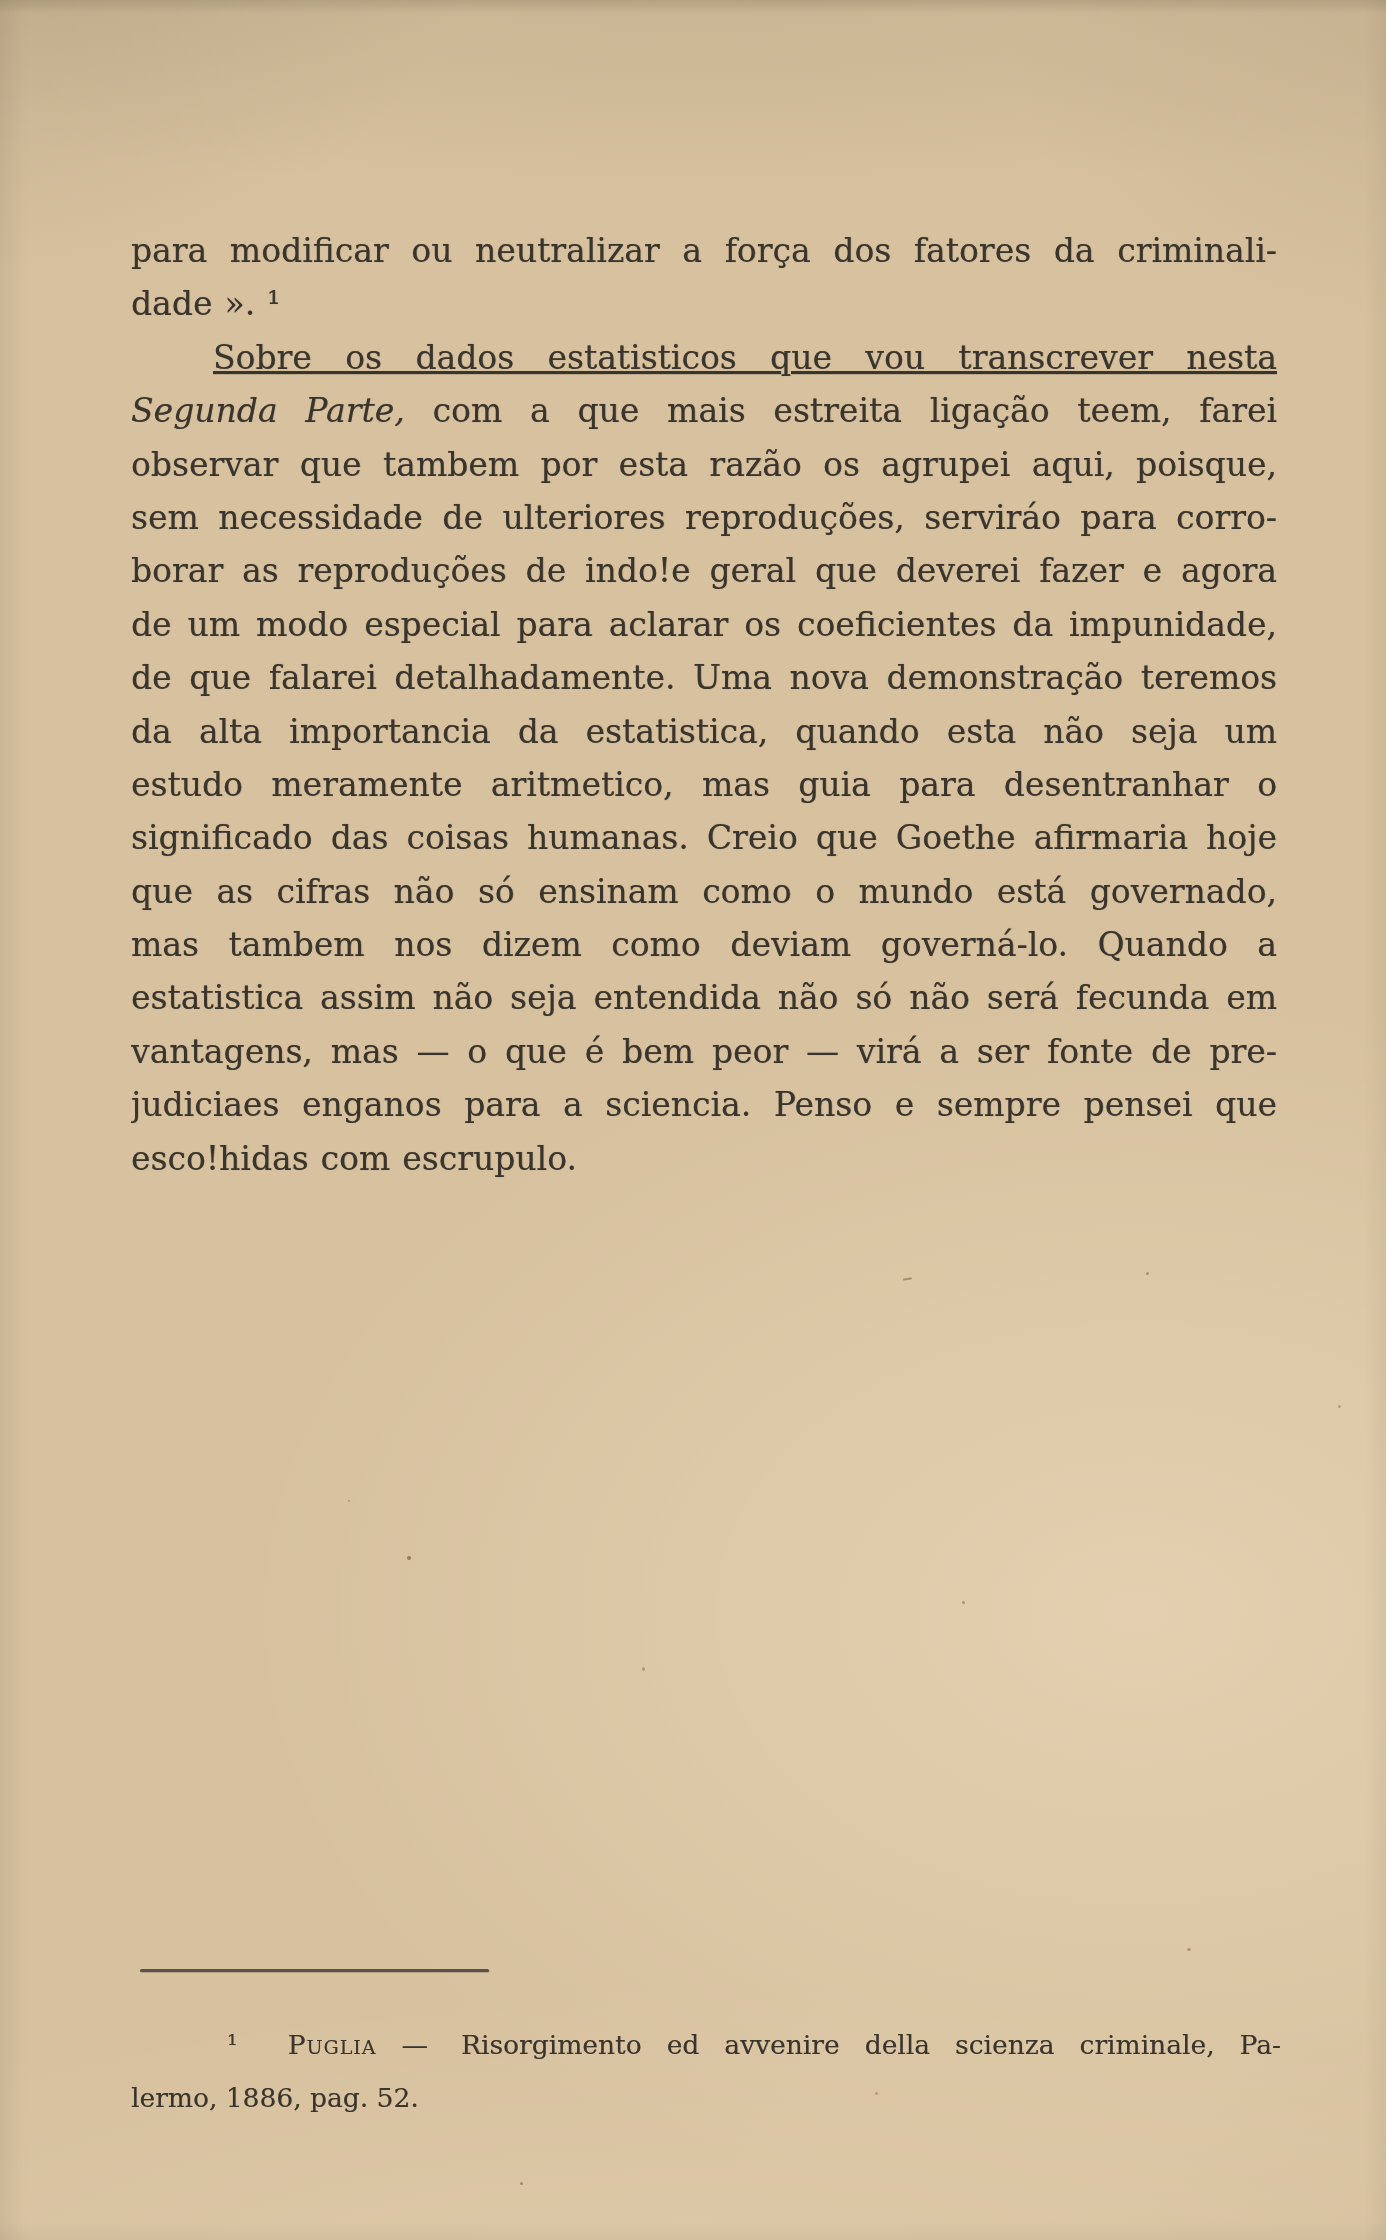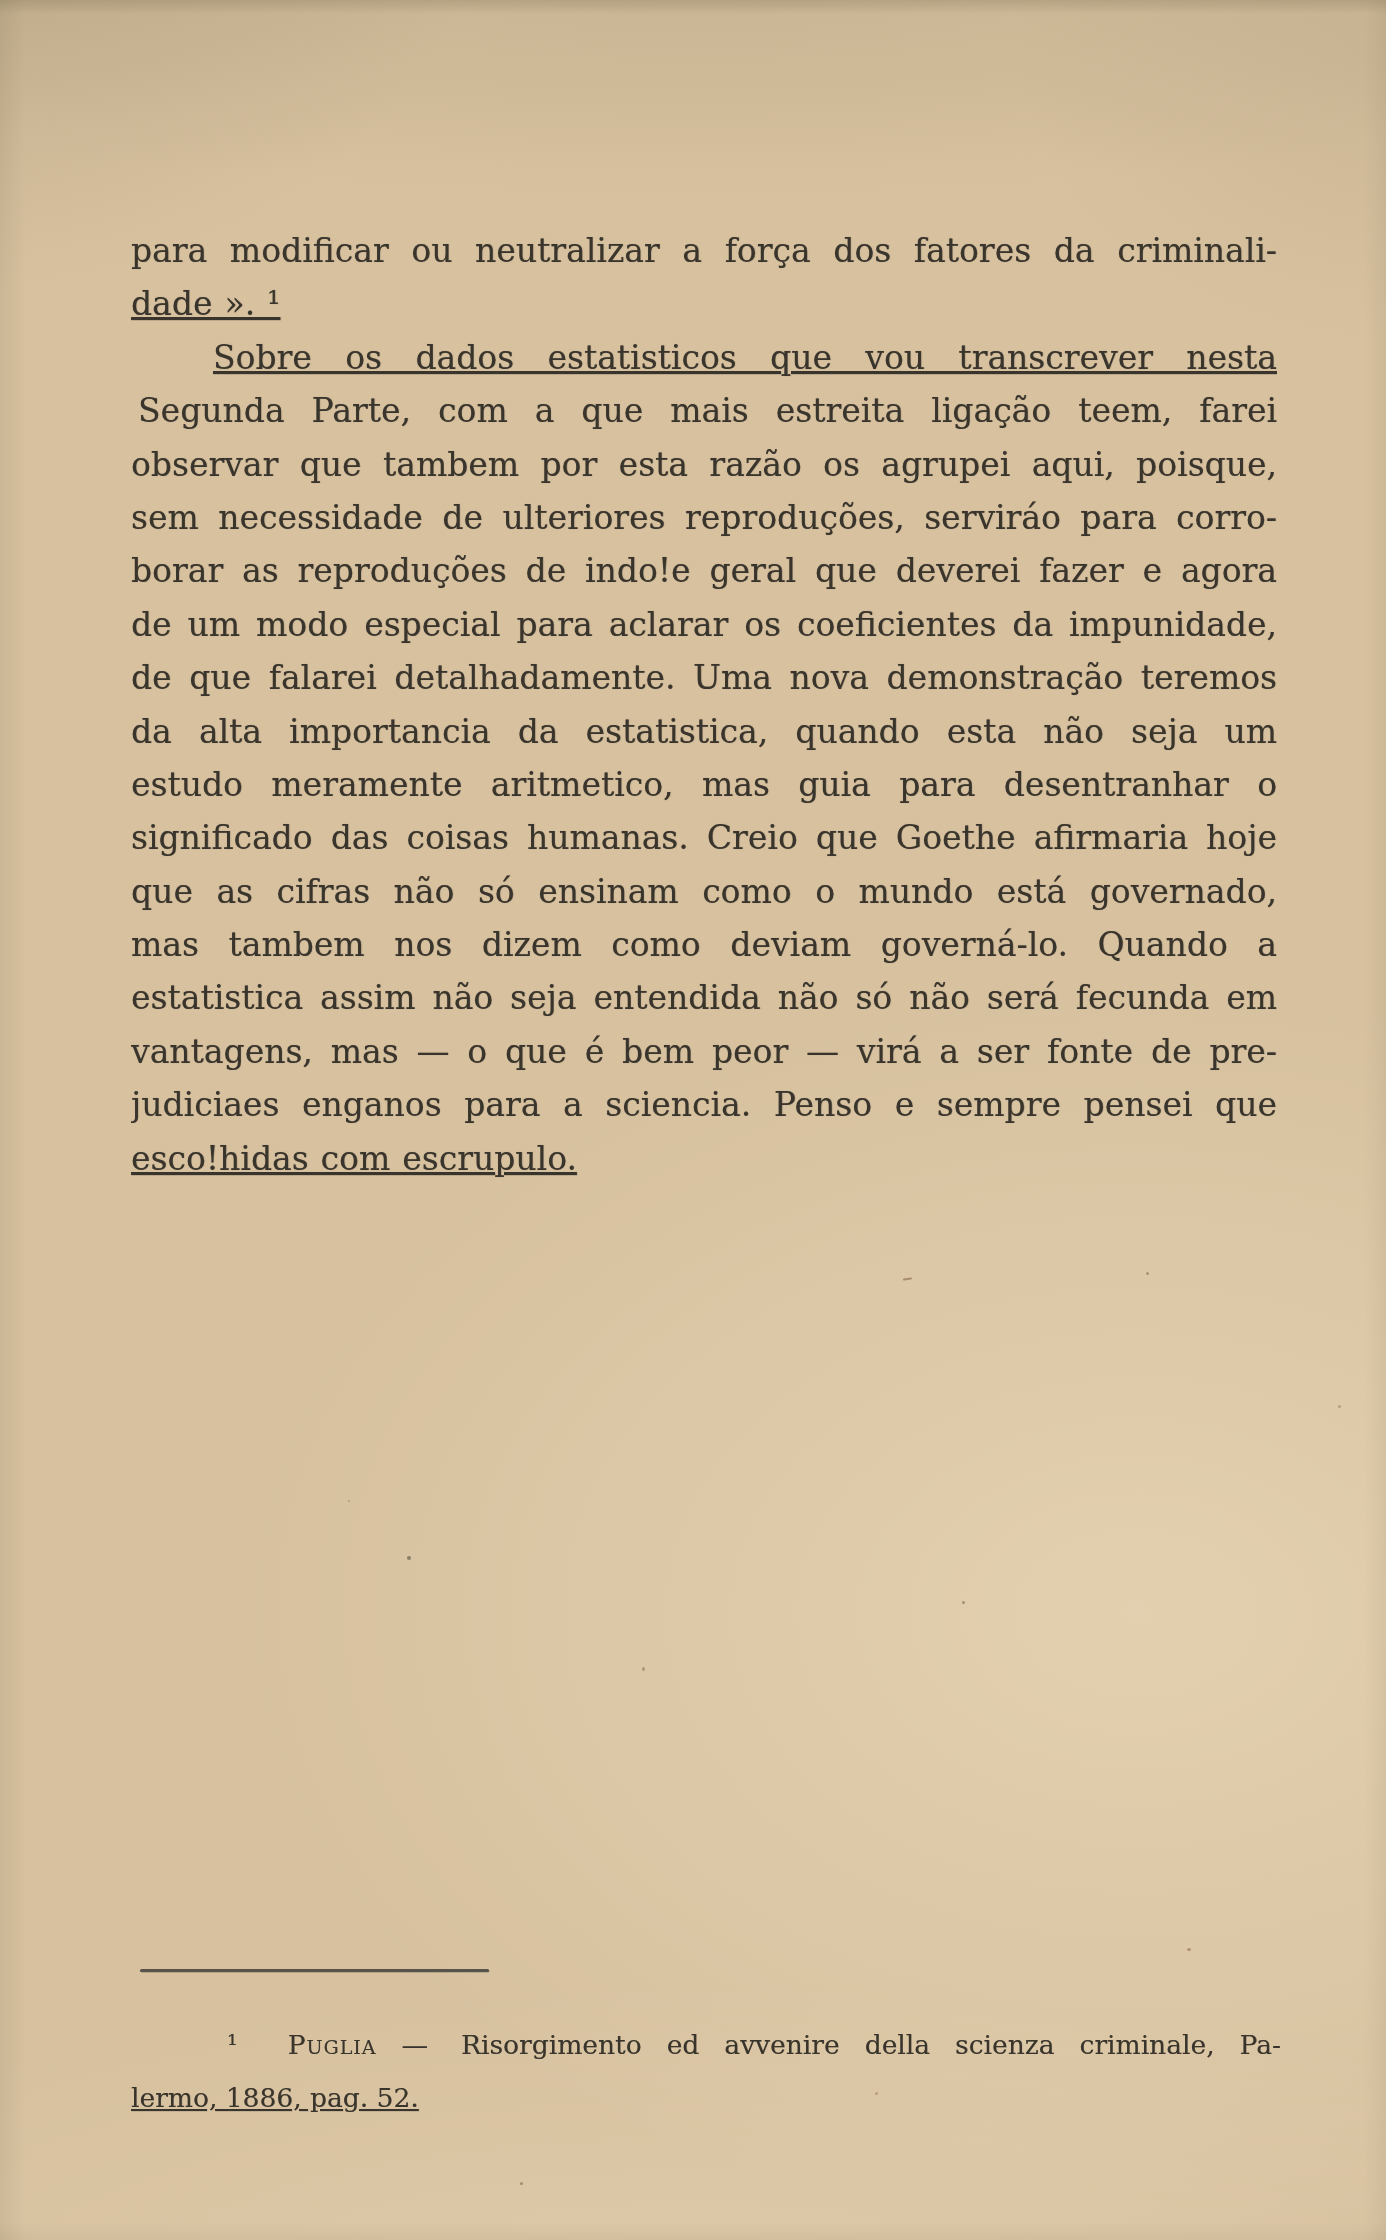--- a/index.html
+++ b/index.html
@@ -44,21 +44,21 @@
     text-shadow:0.4px 0.4px 0.8px rgba(58,53,44,0.45);
   }
   .text-block{
     position:absolute;left:131px;top:224px;width:1146px;
     font-size:33px;line-height:53.4px;color:var(--ink);
     text-shadow:0.35px 0.35px 0.7px rgba(58,53,44,0.5);
     word-spacing:1.5px;
   }
   .line{height:53.4px;overflow:hidden;}
   .line.j{text-align:justify;text-align-last:justify;}
-  .line.l{text-align:right;text-align-last:left;text-decoration:underline;}
+  .line.l{text-align:right;text-align-last:left;}
   .line.ind{text-indent:82px;text-decoration:underline;}
   .line.ind-fn{text-indent:96px;}
   .sc{font-variant:small-caps;letter-spacing:1px;}
   .footnote-rule{
     position:absolute;left:140px;top:1969px;width:349px;height:3px;
     background:var(--rule);border-radius:2px;
     box-shadow:0.5px 0.5px 0.6px rgba(58,53,44,0.4);
   }
   .footnote{
     position:absolute;left:131px;top:2018px;width:1150px;
@@ -71,21 +71,21 @@
 </head>
 <body>
 
 <div class="page">
 
 
   <main class="text-block">
       <div class="line j"><span>para modificar ou neutralizar a força dos fatores da criminali-</span></div>
       <div class="line l"><span>dade ». ¹</span></div>
       <div class="line j ind"><span>Sobre os dados estatisticos que vou transcrever nesta</span></div>
-      <div class="line j"><span style=" margin-left: 7px;">Segunda Parte,</span><span> com a que mais estreita ligação teem, farei</span></div>
+      <div class="line j"><span style="font-style: italic;">Segunda Parte,</span><span> com a que mais estreita ligação teem, farei</span></div>
       <div class="line j"><span>observar que tambem por esta razão os agrupei aqui, poisque,</span></div>
       <div class="line j"><span>sem necessidade de ulteriores reproduções, serviráo para corro-</span></div>
       <div class="line j"><span>borar as reproduções de indo!e geral que deverei fazer e agora</span></div>
       <div class="line j"><span>de um modo especial para aclarar os coeficientes da impunidade,</span></div>
       <div class="line j"><span>de que falarei detalhadamente. Uma nova demonstração teremos</span></div>
       <div class="line j"><span>da alta importancia da estatistica, quando esta não seja um</span></div>
       <div class="line j"><span>estudo meramente aritmetico, mas guia para desentranhar o</span></div>
       <div class="line j"><span>significado das coisas humanas. Creio que Goethe afirmaria hoje</span></div>
       <div class="line j"><span>que as cifras não só ensinam como o mundo está governado,</span></div>
       <div class="line j"><span>mas tambem nos dizem como deviam governá-lo. Quando a</span></div>

